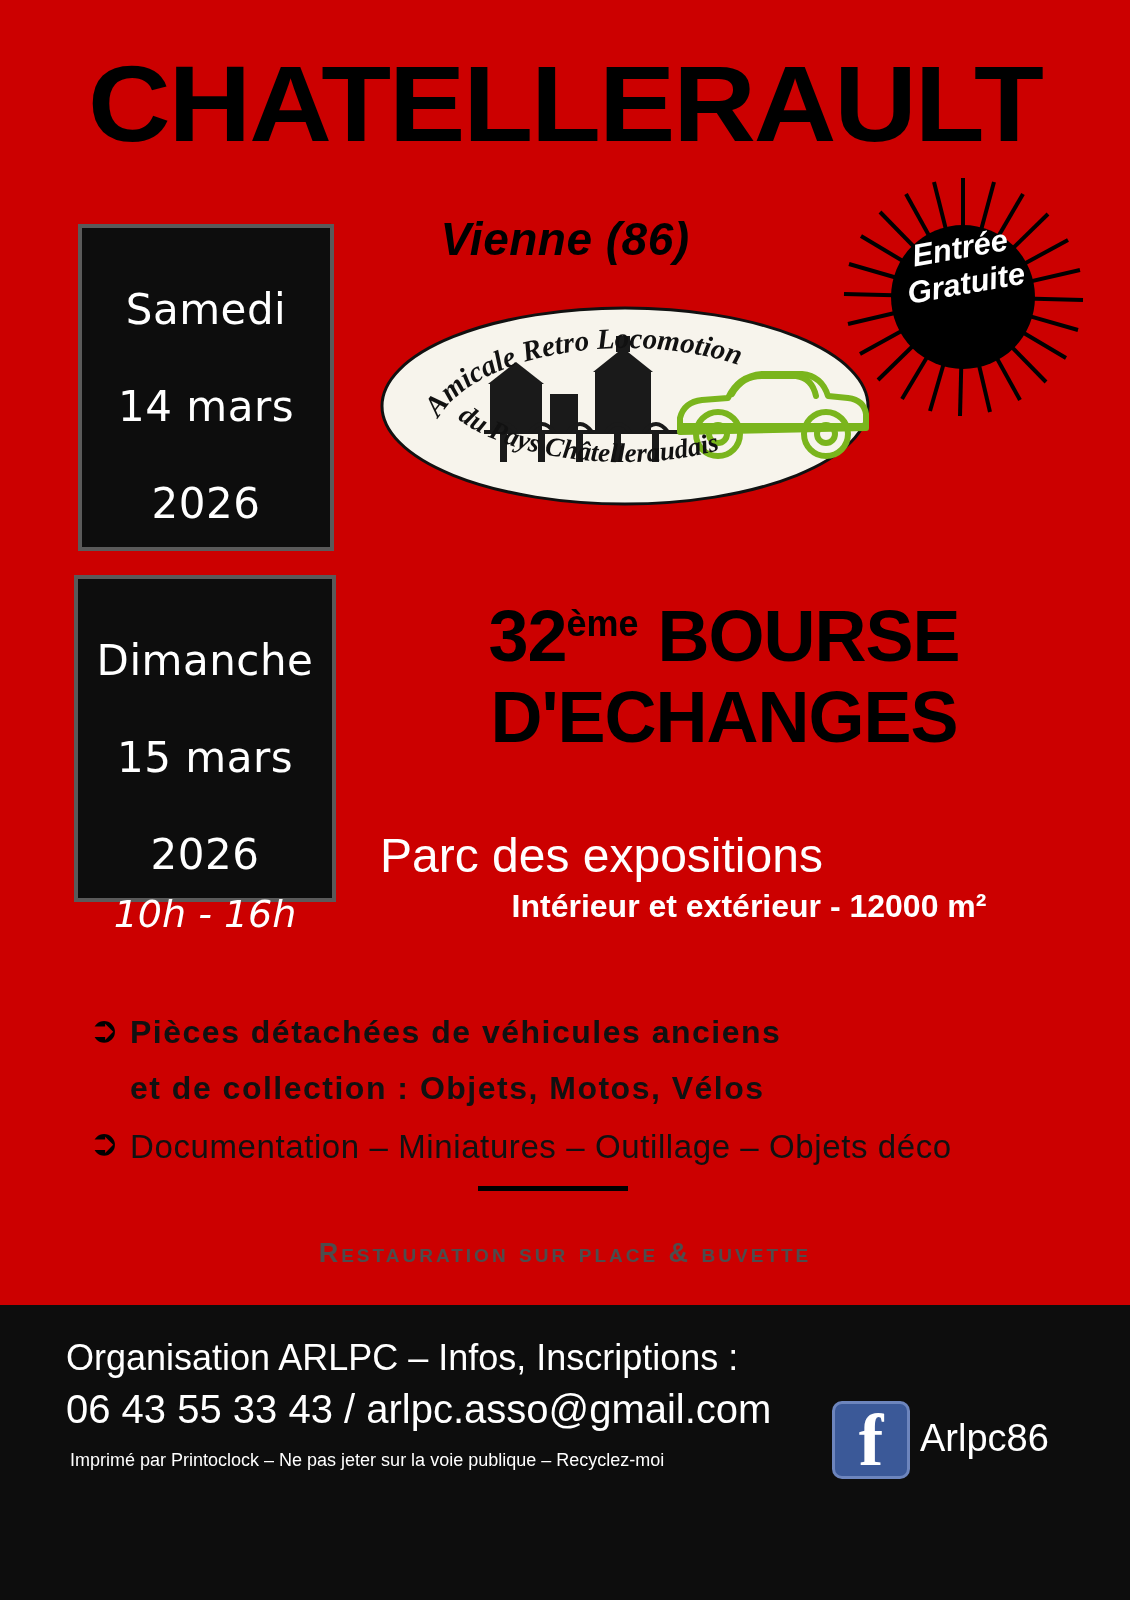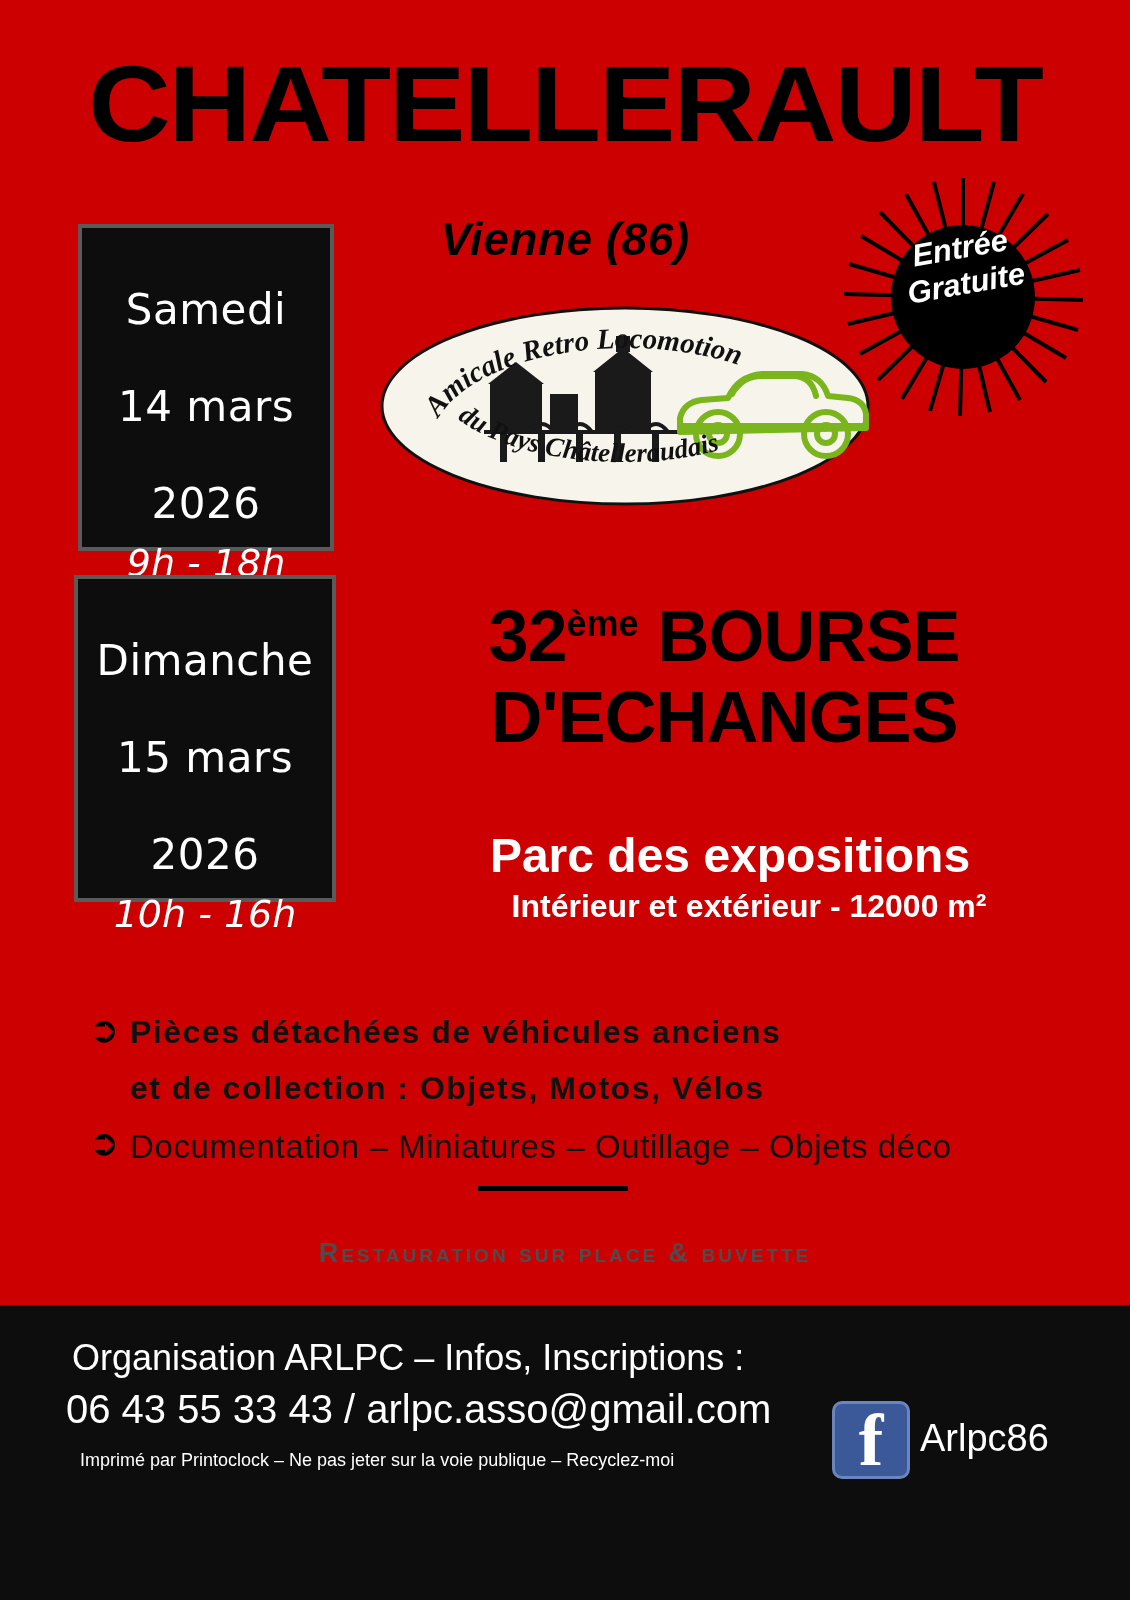--- a/index.html
+++ b/index.html
@@ -121,23 +121,22 @@
   .event-title .sup {
     font-size: 36px;
     vertical-align: super;
     letter-spacing: 0;
   }
   .venue {
     position: absolute;
     left: 380px;
     top: 828px;
     width: 700px;
-    text-align: center;
-    color: #ffffff;
-    font-weight: bold;
+    color: #ffffff;
+    font-weight: normal;
     font-size: 48px;
   }
   .venue-sub {
     position: absolute;
     left: 399px;
     top: 888px;
     width: 700px;
     text-align: center;
     color: #ffffff;
     font-weight: bold;
@@ -208,35 +207,35 @@
   .footer {
     position: absolute;
     left: 0;
     top: 1305px;
     width: 1130px;
     height: 295px;
     background: #0d0d0d;
   }
   .footer-line1 {
     position: absolute;
-    left: 72px;
+    left: 66px;
     top: 32px;
     color: #ffffff;
     font-size: 36px;
   }
   .footer-line2 {
     position: absolute;
     left: 66px;
     top: 82px;
     color: #ffffff;
     font-size: 40px;
   }
   .footer-small {
     position: absolute;
-    left: 80px;
+    left: 70px;
     top: 145px;
     color: #ffffff;
     font-size: 18px;
   }
   .fb {
     position: absolute;
     left: 832px;
     top: 96px;
     width: 78px;
     height: 78px;
@@ -306,21 +305,20 @@
     <div class="label">
       <span>Entrée</span><br>
       <span>Gratuite</span>
     </div>
   </div>
 
   <div class="date-box saturday">
     <div class="d-line">Samedi</div>
     <div class="d-line">14 mars</div>
     <div class="d-line">2026</div>
-    <div class="d-hours">9h - 18h</div>
   </div>
 
   <div class="date-box sunday">
     <div class="d-line">Dimanche</div>
     <div class="d-line">15 mars</div>
     <div class="d-line">2026</div>
     <div class="d-hours">10h - 16h</div>
   </div>
 
   <div class="logo">

